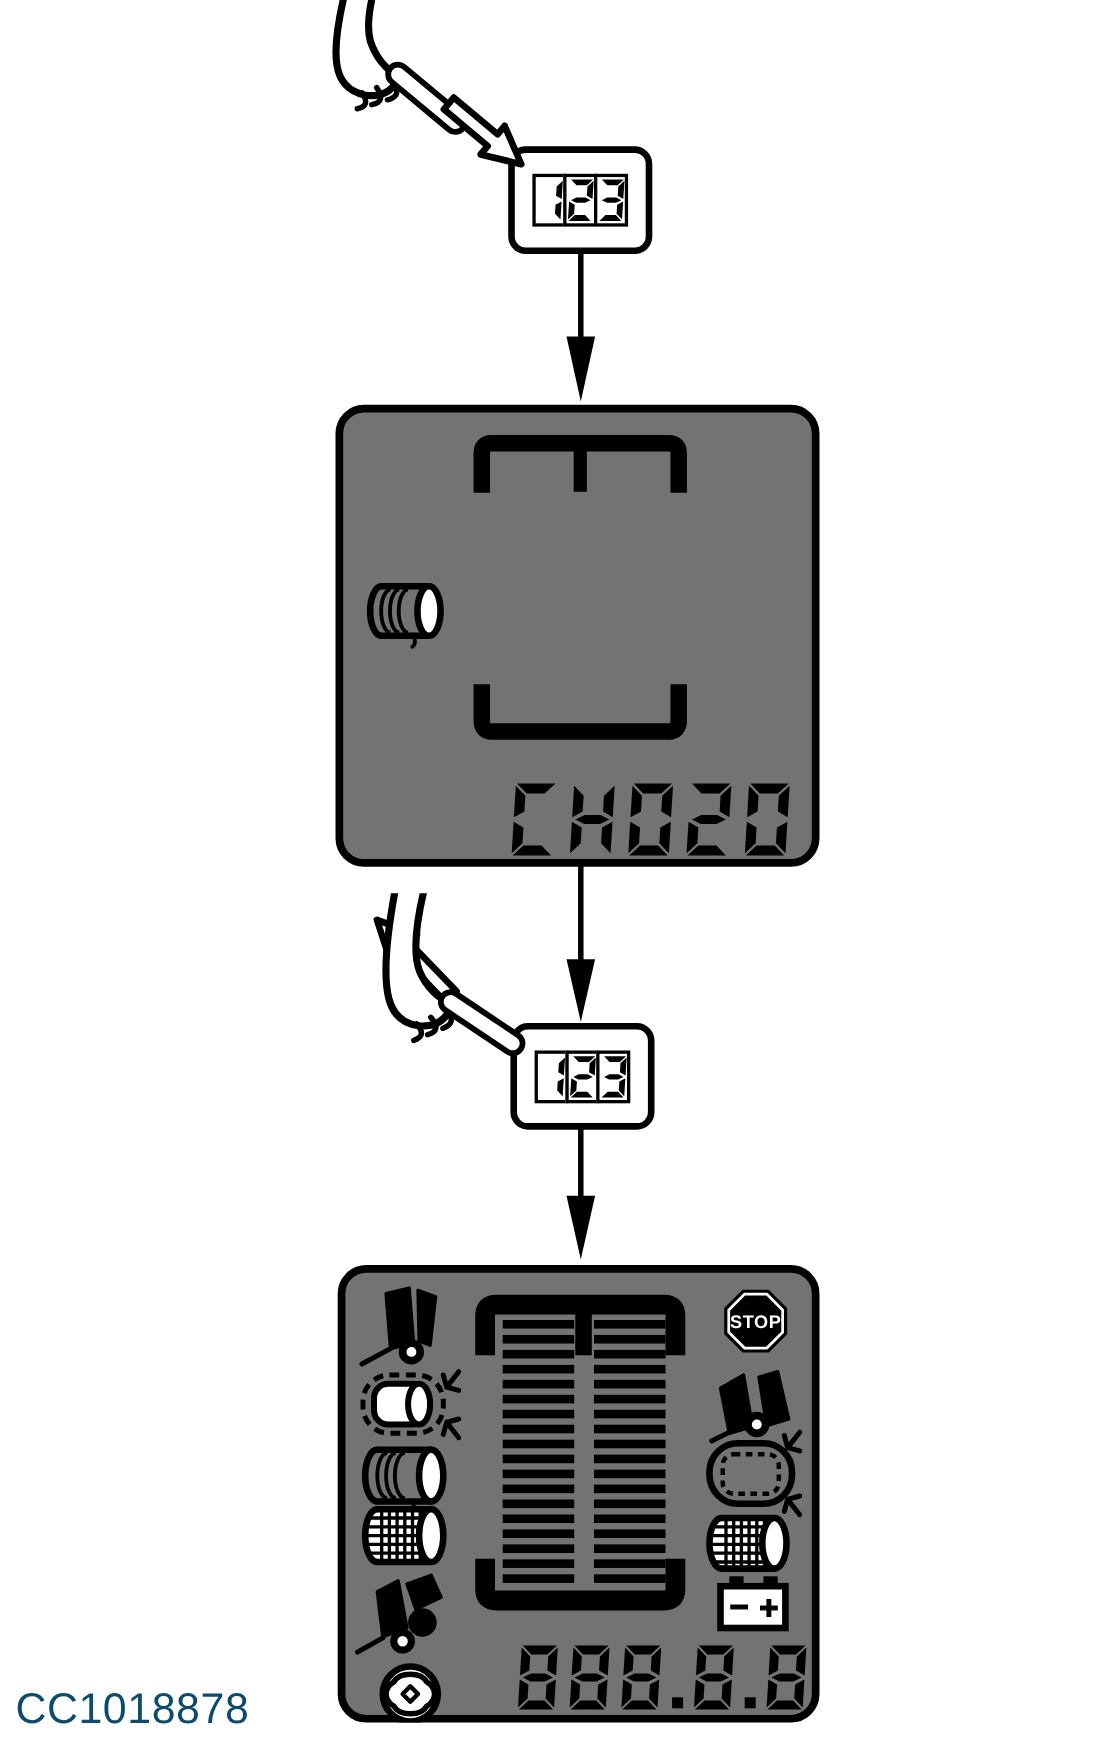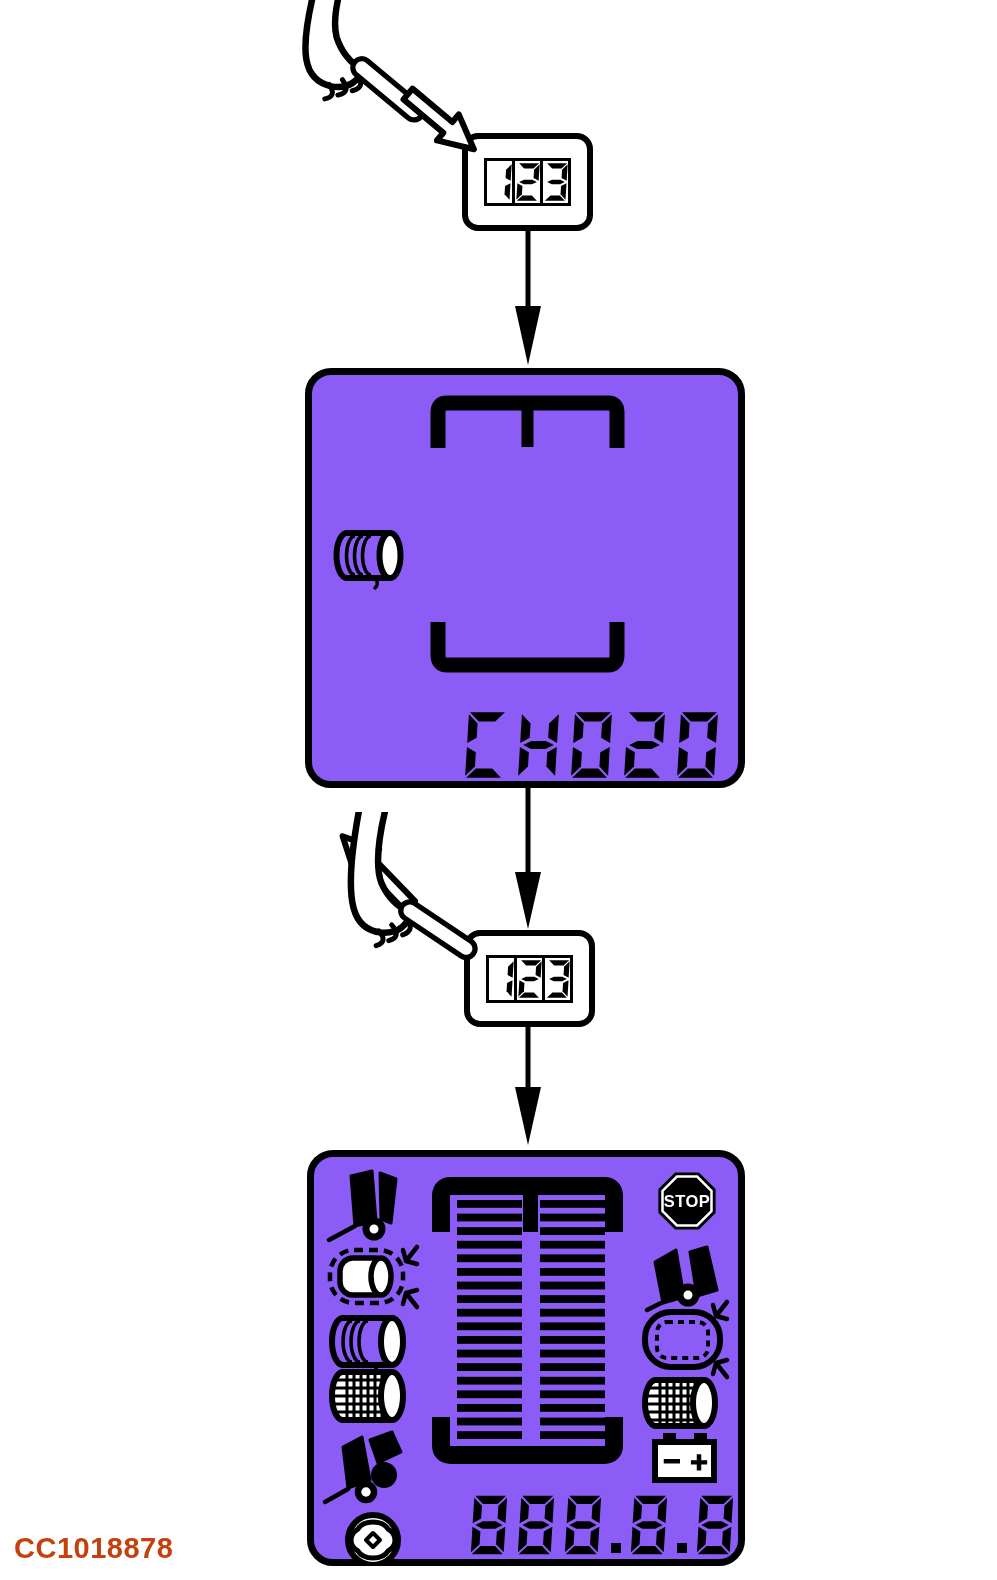--- a/index.html
+++ b/index.html
@@ -1,18 +1,18 @@
 <!DOCTYPE html>
 <html><head>
 <meta charset="utf-8">
 <style>
   html,body{margin:0;padding:0;background:#fff;}
   .canvas{position:relative;width:997px;height:1580px;background:#fff;overflow:hidden;
           font-family:"Liberation Sans",sans-serif;}
-  .panel{position:absolute;border:7px solid #000;border-radius:26px;background:#8b5cf6;box-sizing:border-box;}
+  .panel{position:absolute;border:7px solid #000;border-radius:26px;background:#737373;box-sizing:border-box;}
   #middle-panel{left:305px;top:368px;width:440px;height:420px;}
   #bottom-panel{left:307px;top:1150px;width:438px;height:416px;}
   .panel-svg{position:absolute;left:-7px;top:-7px;}
   .select-button{position:absolute;border:6px solid #000;border-radius:16px;background:#fff;
                  box-sizing:border-box;display:flex;align-items:center;justify-content:center;z-index:2;}
   #button-top{left:462px;top:133px;width:131px;height:98px;}
   #button-bottom{left:464px;top:930px;width:131px;height:97px;}
   .gesture{position:absolute;z-index:5;}
   .conn{position:absolute;left:505px;width:46px;z-index:1;}
   .sevenseg{display:flex;align-items:flex-end;position:absolute;}
@@ -20,22 +20,22 @@
   .segdigit polygon{fill:#000;}
   .segcell{width:31px;height:48px;border:3px solid #000;background:#fff;display:flex;
            align-items:center;justify-content:center;box-sizing:border-box;}
   .segcell + .segcell{margin-left:-3px;}
   .seg-btn .segdigit{width:24px;height:40px;}
   .seg-md{gap:12px;left:153px;top:335px;}
   .seg-md .segdigit{width:41px;height:70px;}
   .seg-lg{gap:5px;left:154px;top:337px;}
   .seg-lg .segdigit{width:42px;height:62px;}
   .segdot{width:10px;height:10px;background:#000;margin:0 2px 3px 2px;}
-  #figure-id{position:absolute;left:14px;top:1532px;font-size:29px;font-weight:bold;
-             letter-spacing:0.5px;color:#c2410c;}
+  #figure-id{position:absolute;left:14px;top:1532px;font-size:39px;font-weight:normal;
+             letter-spacing:0.5px;color:#0c4a6e;}
   svg{display:block;}
 </style>
 </head>
 <body>
 
 <div class="canvas">
 
   <svg class="gesture" style="left:298px;top:0" width="200" height="160" viewBox="0 0 200 160">
     <g transform="rotate(20 40 10)">
       <path d="M34,-40 Q34,16 48,36 Q62,54 84,58 Q82,80 60,84 Q38,87 27,67 Q12,40 8,-40 Z" fill="#fff" stroke="#000" stroke-width="6.5" stroke-linejoin="round"></path>

